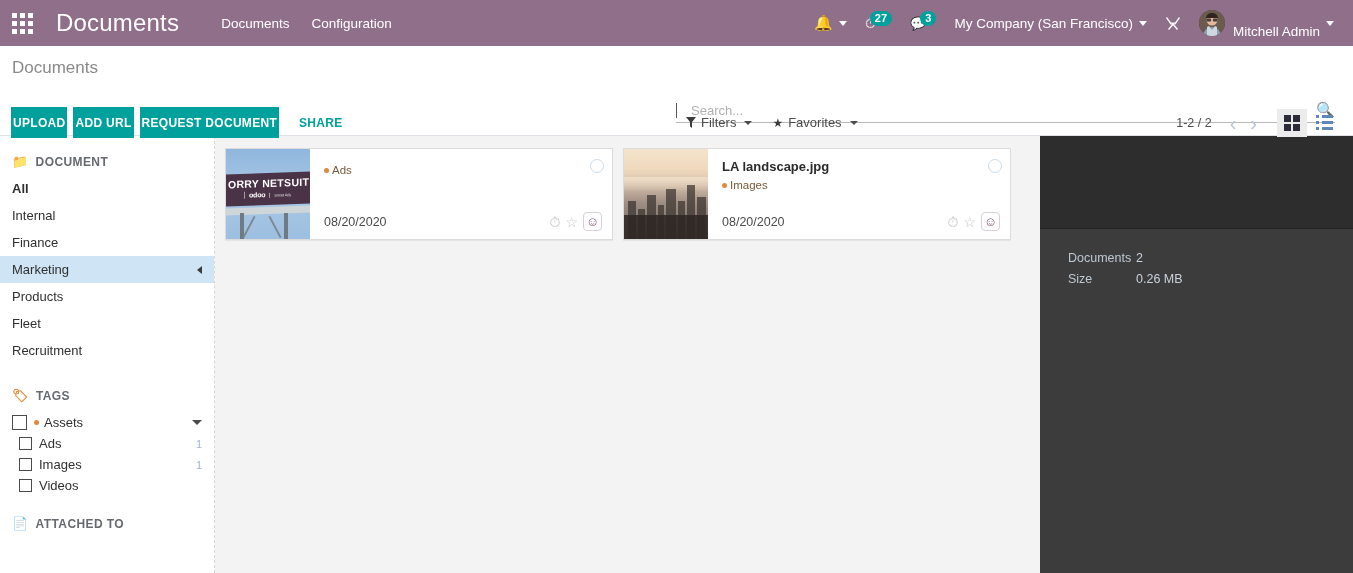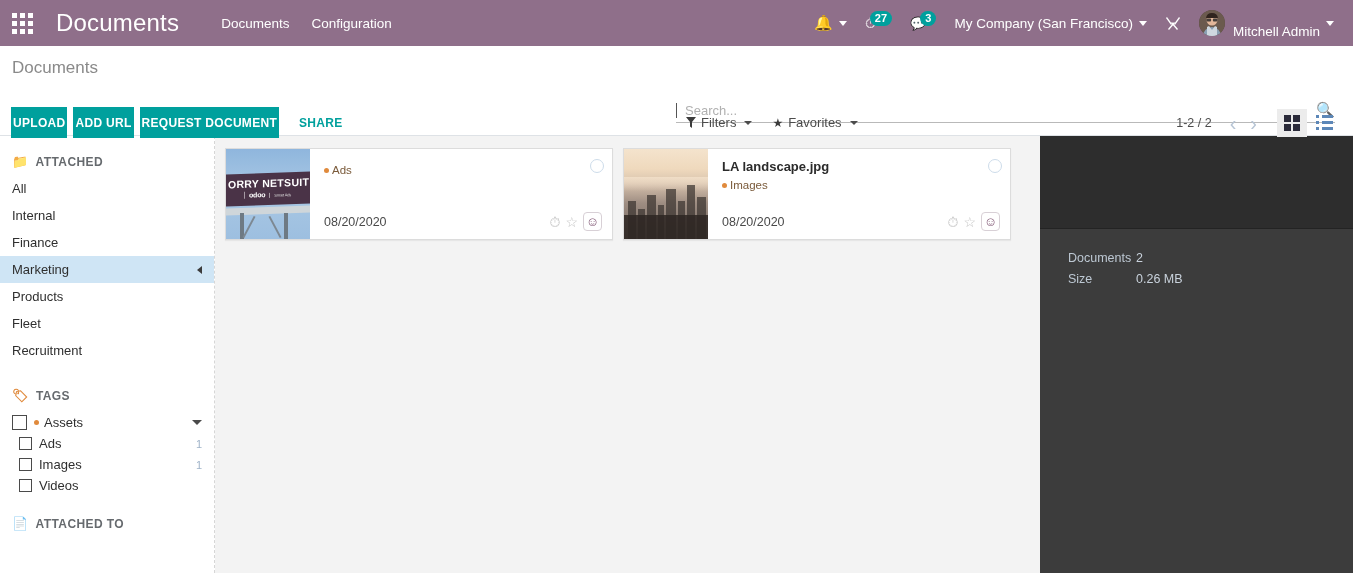--- a/index.html
+++ b/index.html
@@ -113,21 +113,21 @@
     border-bottom: 1px solid #b9b9b9;
     display: flex; align-items: center;
     padding-bottom: 3px;
   }
   .search-input {
     flex: 1; border: none; outline: none;
     font-size: 13px; color: #14532d;
     background: transparent;
     font-family: "Liberation Sans", sans-serif;
     border-left: 1px solid #555;
-    padding-left: 8px;
+    padding-left: 14px;
   }
   .search-input::placeholder { color: #b0b0b0; }
   .search-icon { color: #555; font-size: 15px; cursor: pointer; }
 
   .cp-bottom-right {
     position: absolute; left: 676px; right: 14px; top: 92px;
     transform: translateY(-100%);
     display: flex; align-items: center;
     height: 31px;
   }
@@ -189,21 +189,21 @@
     font-size: 12px; font-weight: bold;
     color: #666a6e; letter-spacing: .4px;
   }
   .folder-icon { color: #8f6f8a; font-size: 13px; }
   .tag-icon { color: #e08a3c; font-size: 13px; }
   .doc-icon { color: #5a9bd8; font-size: 13px; }
   .ws-item {
     padding: 6px 12px; font-size: 13px; color: #2f2f2f;
     cursor: pointer; display: flex; align-items: center;
   }
-  .ws-item.bold { font-weight: normal; }
+  .ws-item.bold { font-weight: bold; }
   .ws-item.active { background: #cfe5f5; align-items: center; }
   .ws-caret-left {
     margin-left: auto;
     width: 0; height: 0;
     border-top: 4px solid transparent;
     border-bottom: 4px solid transparent;
     border-right: 5px solid #3b3b3b;
   }
   .tag-row {
     display: flex; align-items: center; gap: 7px;
@@ -482,21 +482,21 @@
       </div>
     </div>
   </div>
 </div>
 
 <div class="main">
 
   <div class="sidebar">
     <div class="section-head">
       <span class="folder-icon">📁</span>
-      <span>ATTACHED</span>
+      <span>DOCUMENT</span>
     </div>
     <div class="ws-item bold">
       <span>All</span>
     </div>
     <div class="ws-item">
       <span>Internal</span>
     </div>
     <div class="ws-item">
       <span>Finance</span>
     </div>

